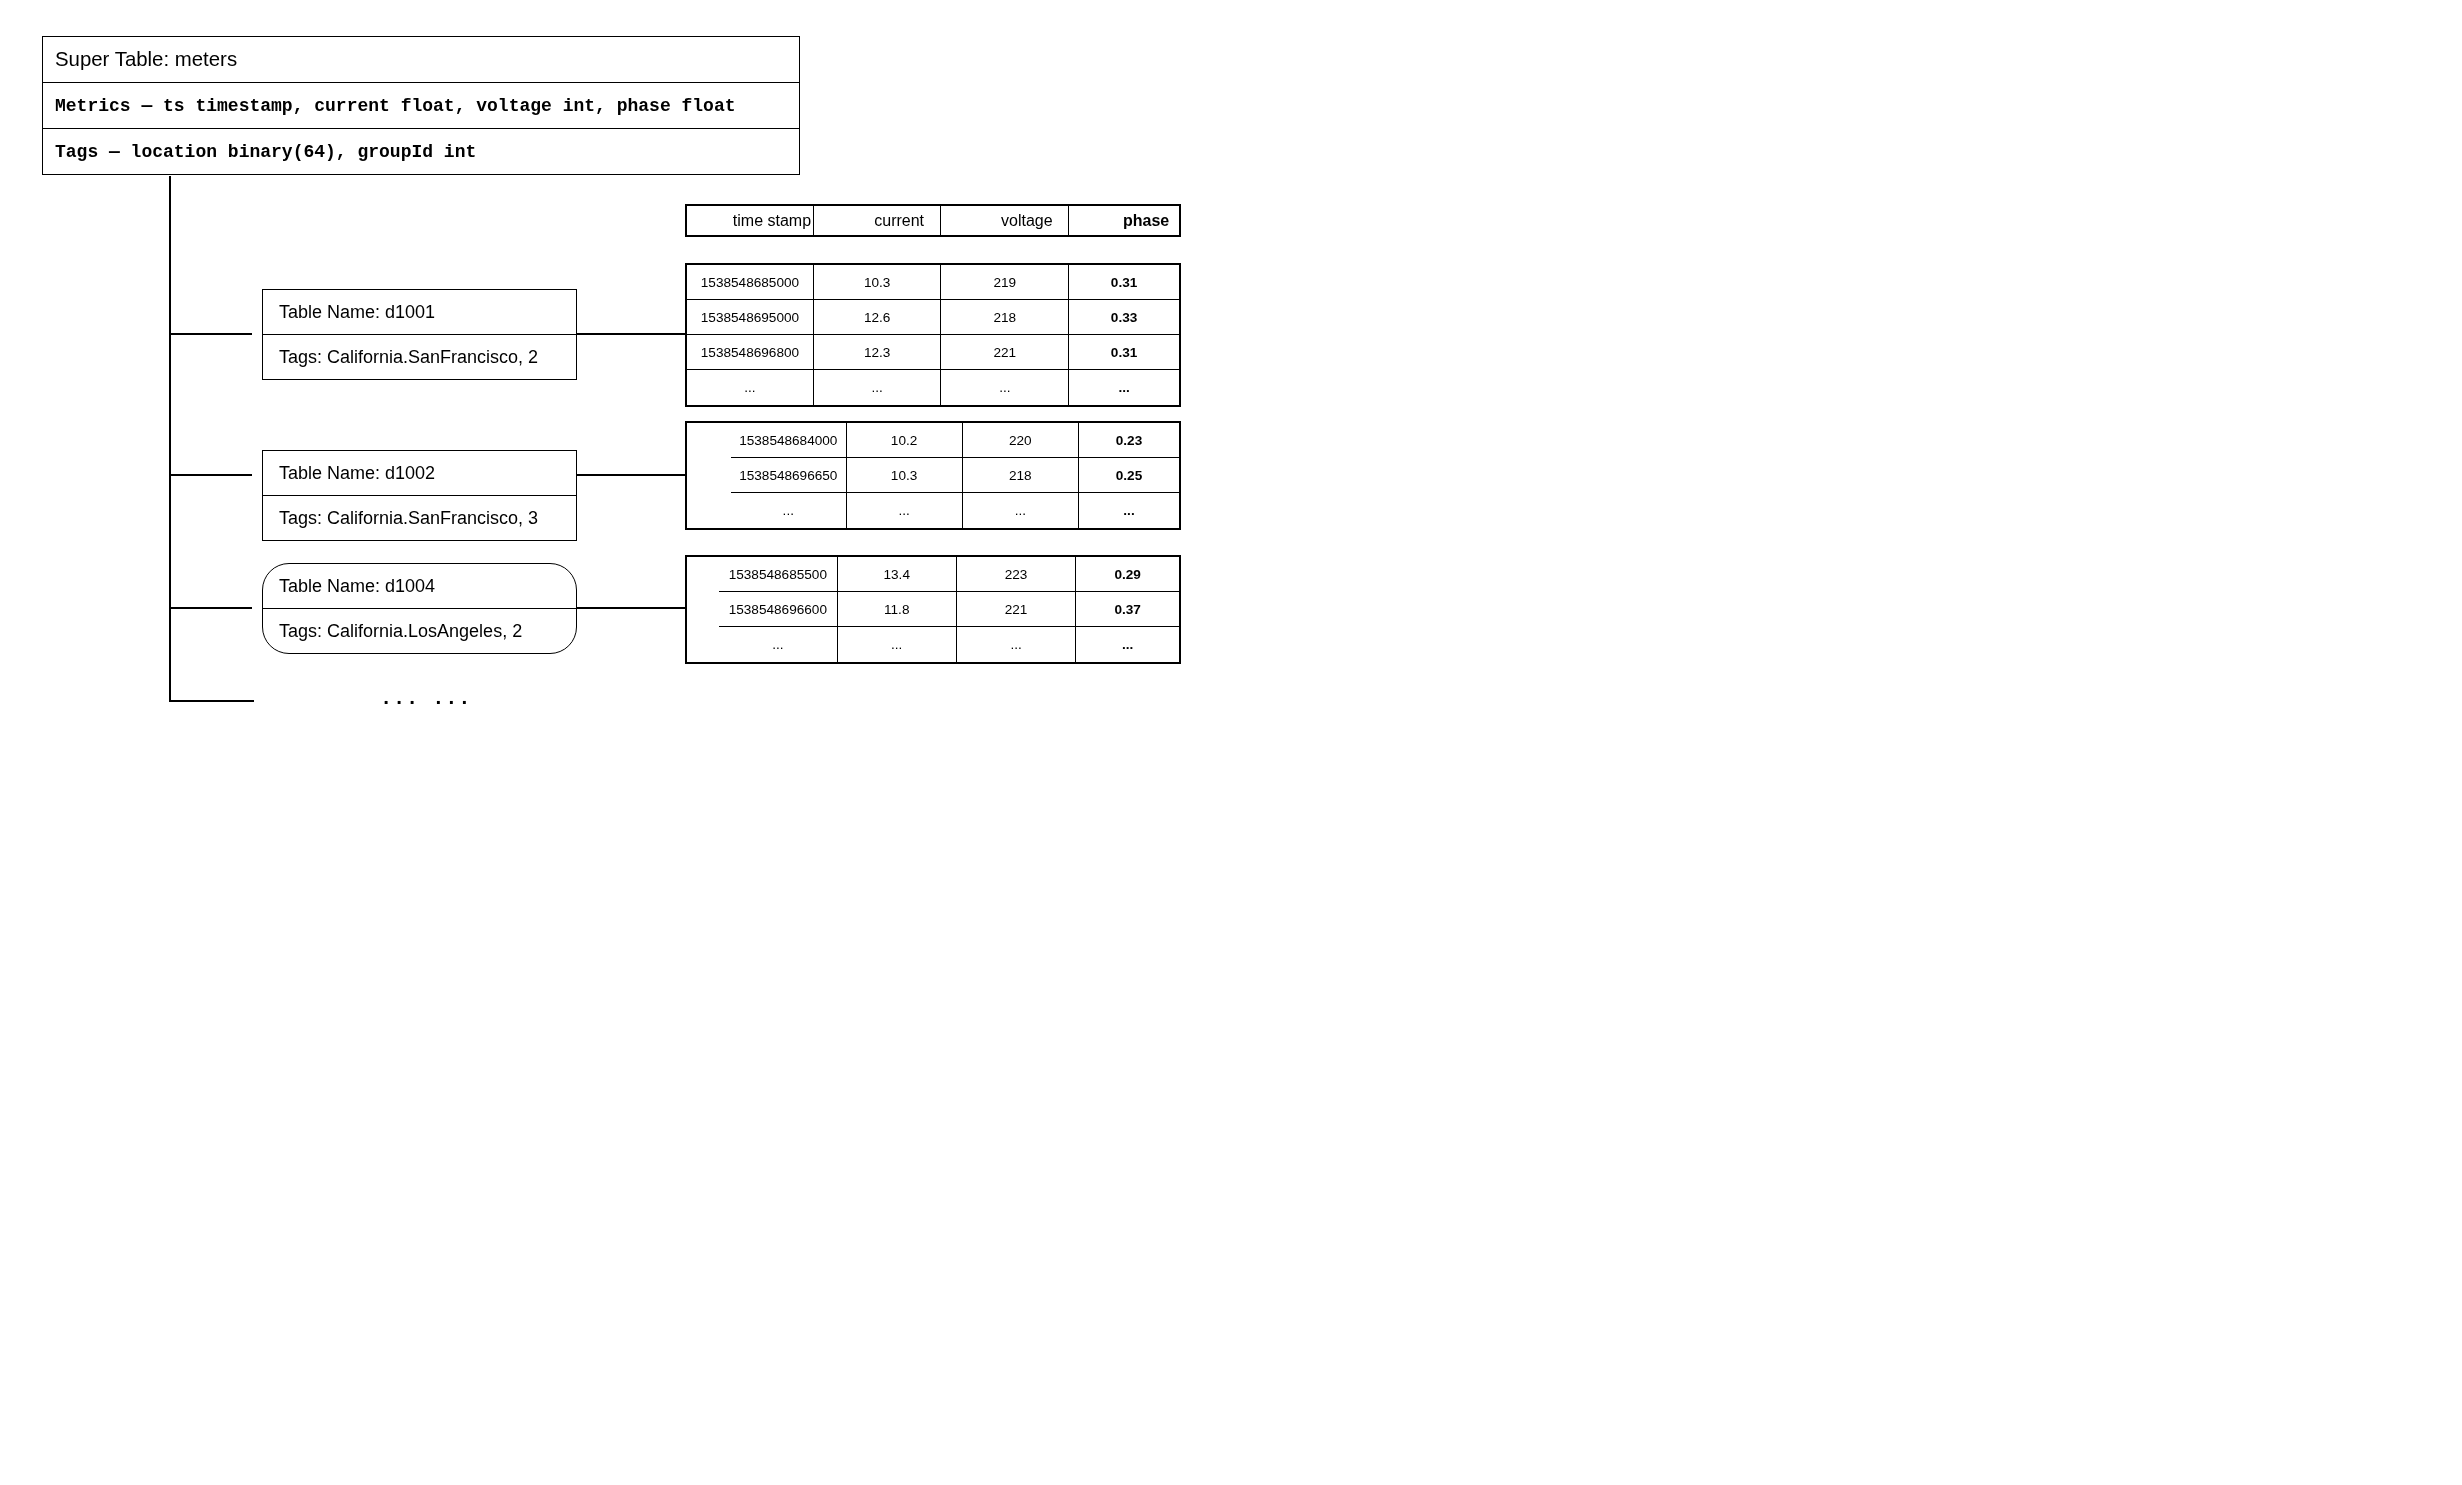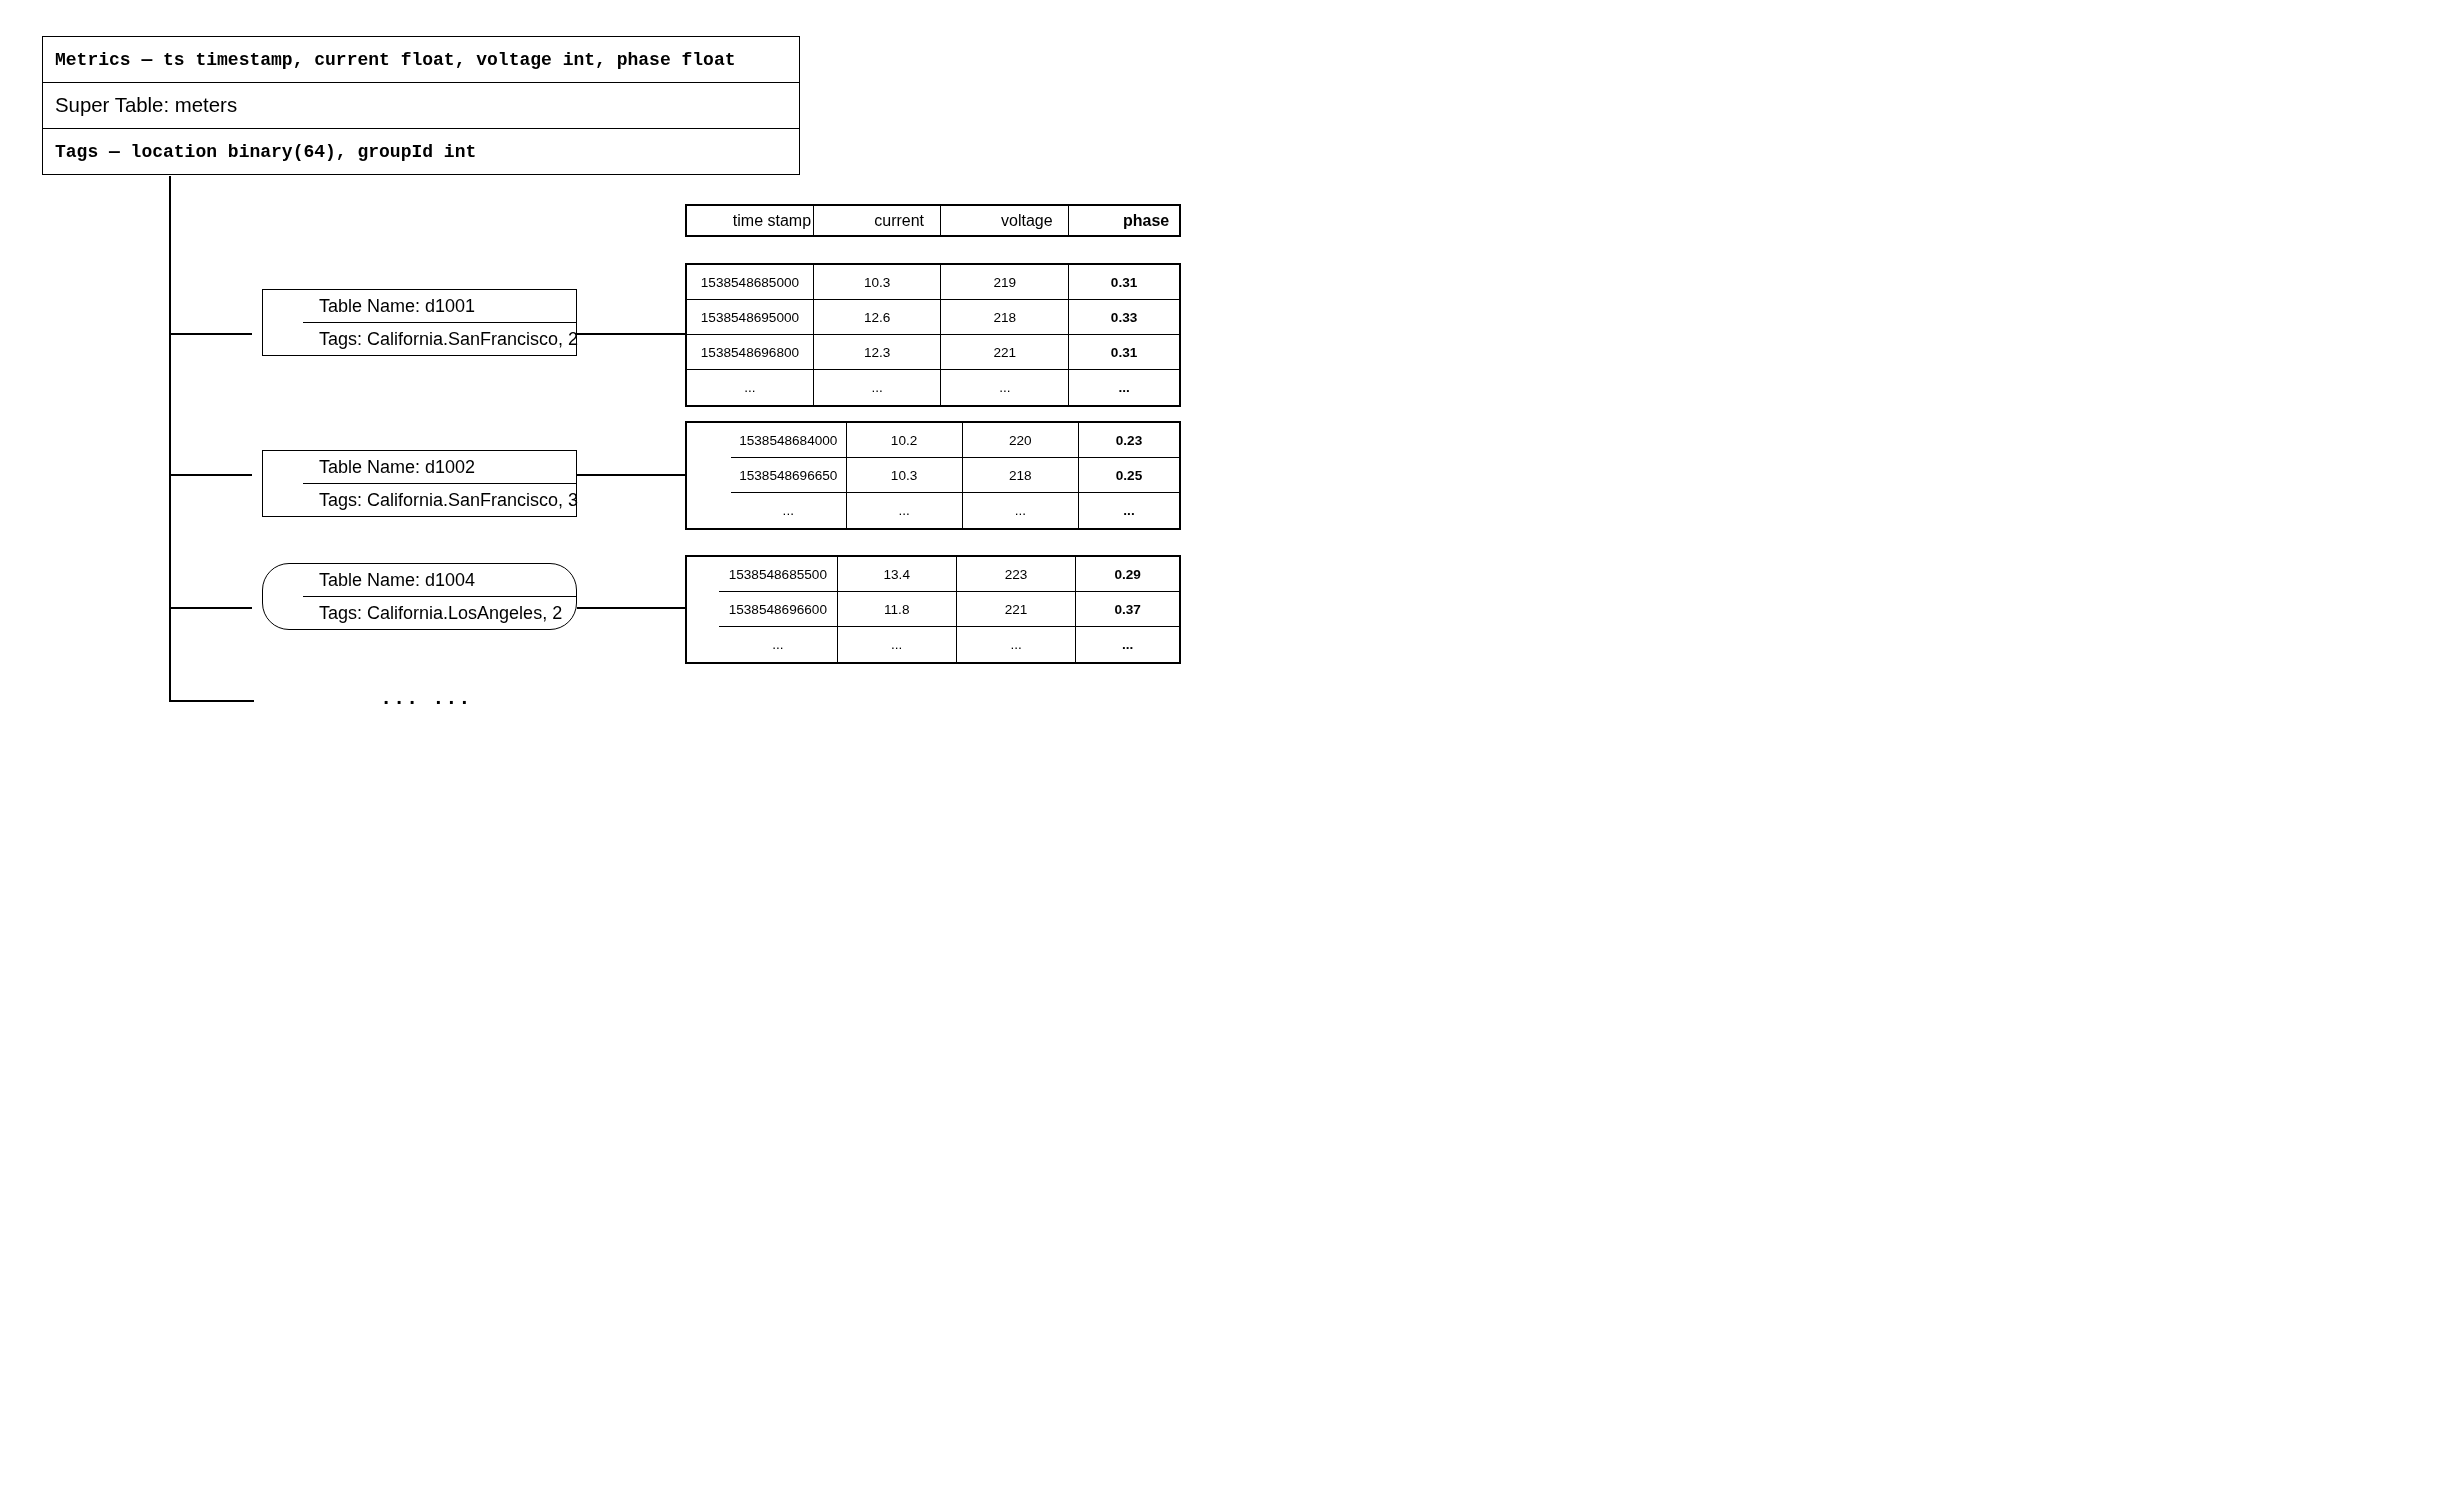--- a/index.html
+++ b/index.html
@@ -52,27 +52,26 @@
   
   .line { position: absolute; background: #000; }
   .line.h { height: 1.7px; }
   .line.v { width: 1.7px; }
 
   
   .childbox {
     position: absolute;
     left: 262px;
     width: 315px;
-    height: 67px;
+    height: 91px;
     border: 1.7px solid #000;
     box-sizing: border-box;
     display: flex;
     flex-direction: column;
     background: #fff;
-    padding-left: 40px;
   }
   .child-row {
     flex: 1;
     display: flex;
     align-items: center;
     padding-left: 16px;
     font-size: 18px;
     white-space: nowrap;
     box-sizing: border-box;
   }
@@ -122,22 +121,22 @@
     letter-spacing: 0.8px;
     white-space: nowrap;
   }
 </style>
 </head>
 <body>
 
 <div class="canvas">
 
   <div class="superbox">
+    <div class="superbox-row title sep">Super Table: meters</div>
     <div class="superbox-row mono sep">Metrics — ts timestamp, current float, voltage int, phase float</div>
-    <div class="superbox-row title sep">Super Table: meters</div>
     <div class="superbox-row mono">Tags — location binary(64), groupId int</div>
   </div>
 
   <div class="line v" style="left:169px; top:176px; height:526px;"></div>
   <div class="line h" style="left:170px; top:333px; width:82px;"></div>
   <div class="line h" style="left:170px; top:474px; width:82px;"></div>
   <div class="line h" style="left:170px; top:607px; width:82px;"></div>
   <div class="line h" style="left:170px; top:700px; width:84px;"></div>
   <div class="line h" style="left:577px; top:333px; width:108px;"></div>
   <div class="line h" style="left:577px; top:474px; width:108px;"></div>

